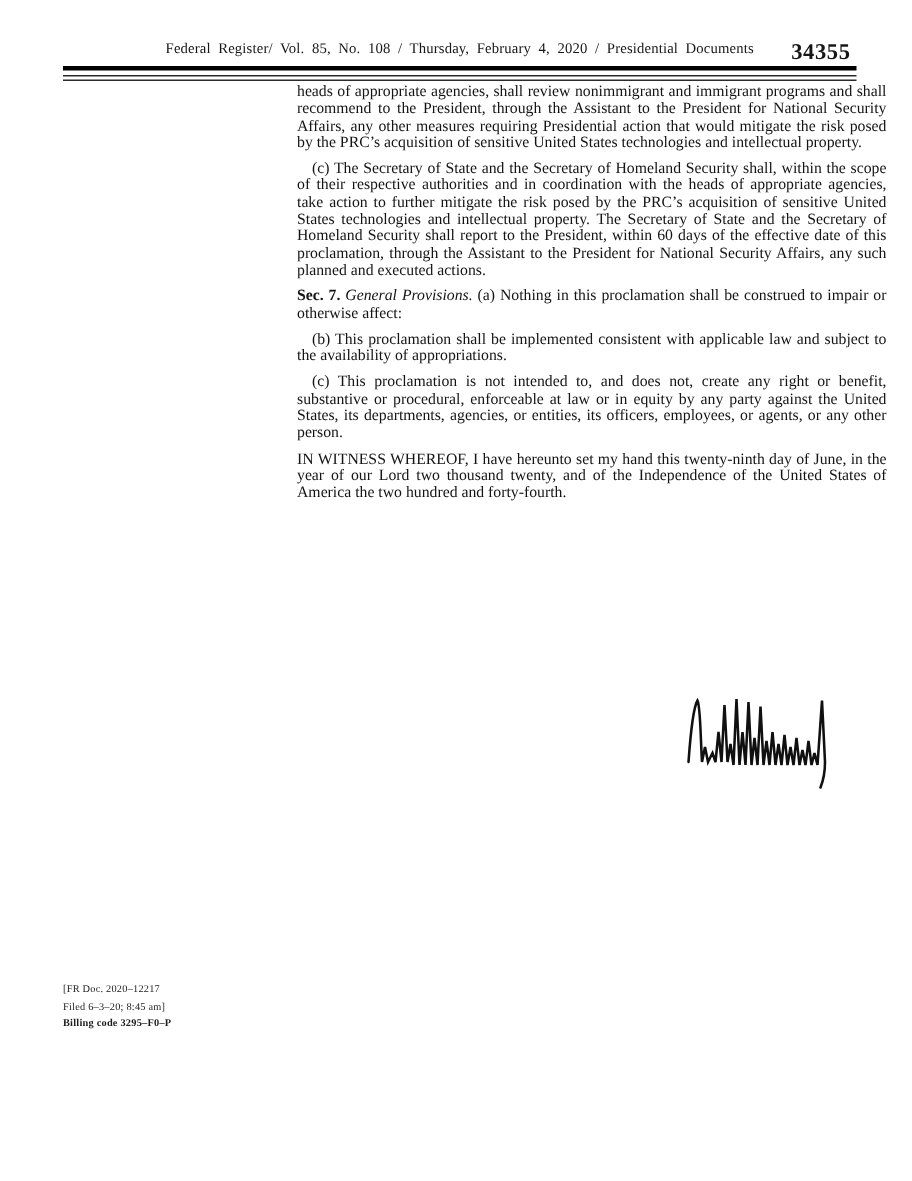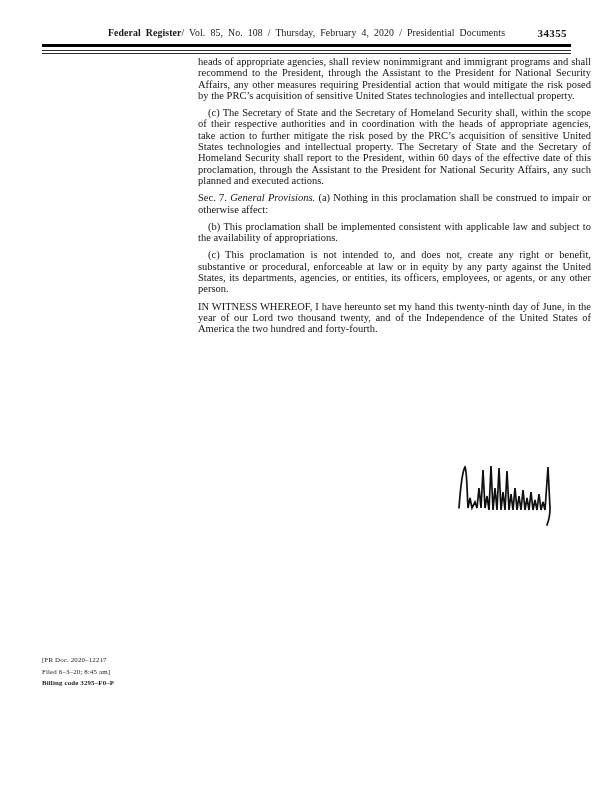--- a/index.html
+++ b/index.html
@@ -18,26 +18,26 @@
     top: 27px;
     left: 42px;
     width: 529px;
     height: 14px;
     font-size: 9.8px;
     word-spacing: 2.5px;
     letter-spacing: 0.1px;
     white-space: nowrap;
   }
   .running-head { text-align: center; width: 100%; }
-  .running-head .b { font-weight: bold; }
+  .running-head .b { font-weight: normal; }
   .folio {
     position: absolute;
     right: 4px; top: 0;
     font-weight: bold;
-    font-size: 11px;
+    font-size: 15px;
     letter-spacing: 0.4px;
   }
   .rule { position: absolute; left: 42px; width: 529px; background: #000; }
   .rule-heavy  { top: 44px; height: 3px; }
   .rule-thin-1 { top: 50px; height: 1px; background: #2b2b2b; }
   .rule-thin-2 { top: 53px; height: 1px; background: #2b2b2b; }
   
   .body-col {
     position: absolute;
     left: 198px;
@@ -45,21 +45,21 @@
     width: 393px;
     font-size: 10.5px;
     line-height: 11.3px;
     text-align: justify;
     color: #141414;
   }
   .body-col p { margin: 6px 0 0 0; }
   .body-col p:first-child { margin-top: 0; }
   .ind  { text-indent: 10px; }
   .sub  { margin-left: 11px !important; }
-  .b { font-weight: normal; }
+  .b { font-weight: bold; }
   .i { font-style: italic; }
   
   .signature {
     position: absolute;
     left: 452px;
     top: 458px;
     width: 118px;
     height: 72px;
   }
   

